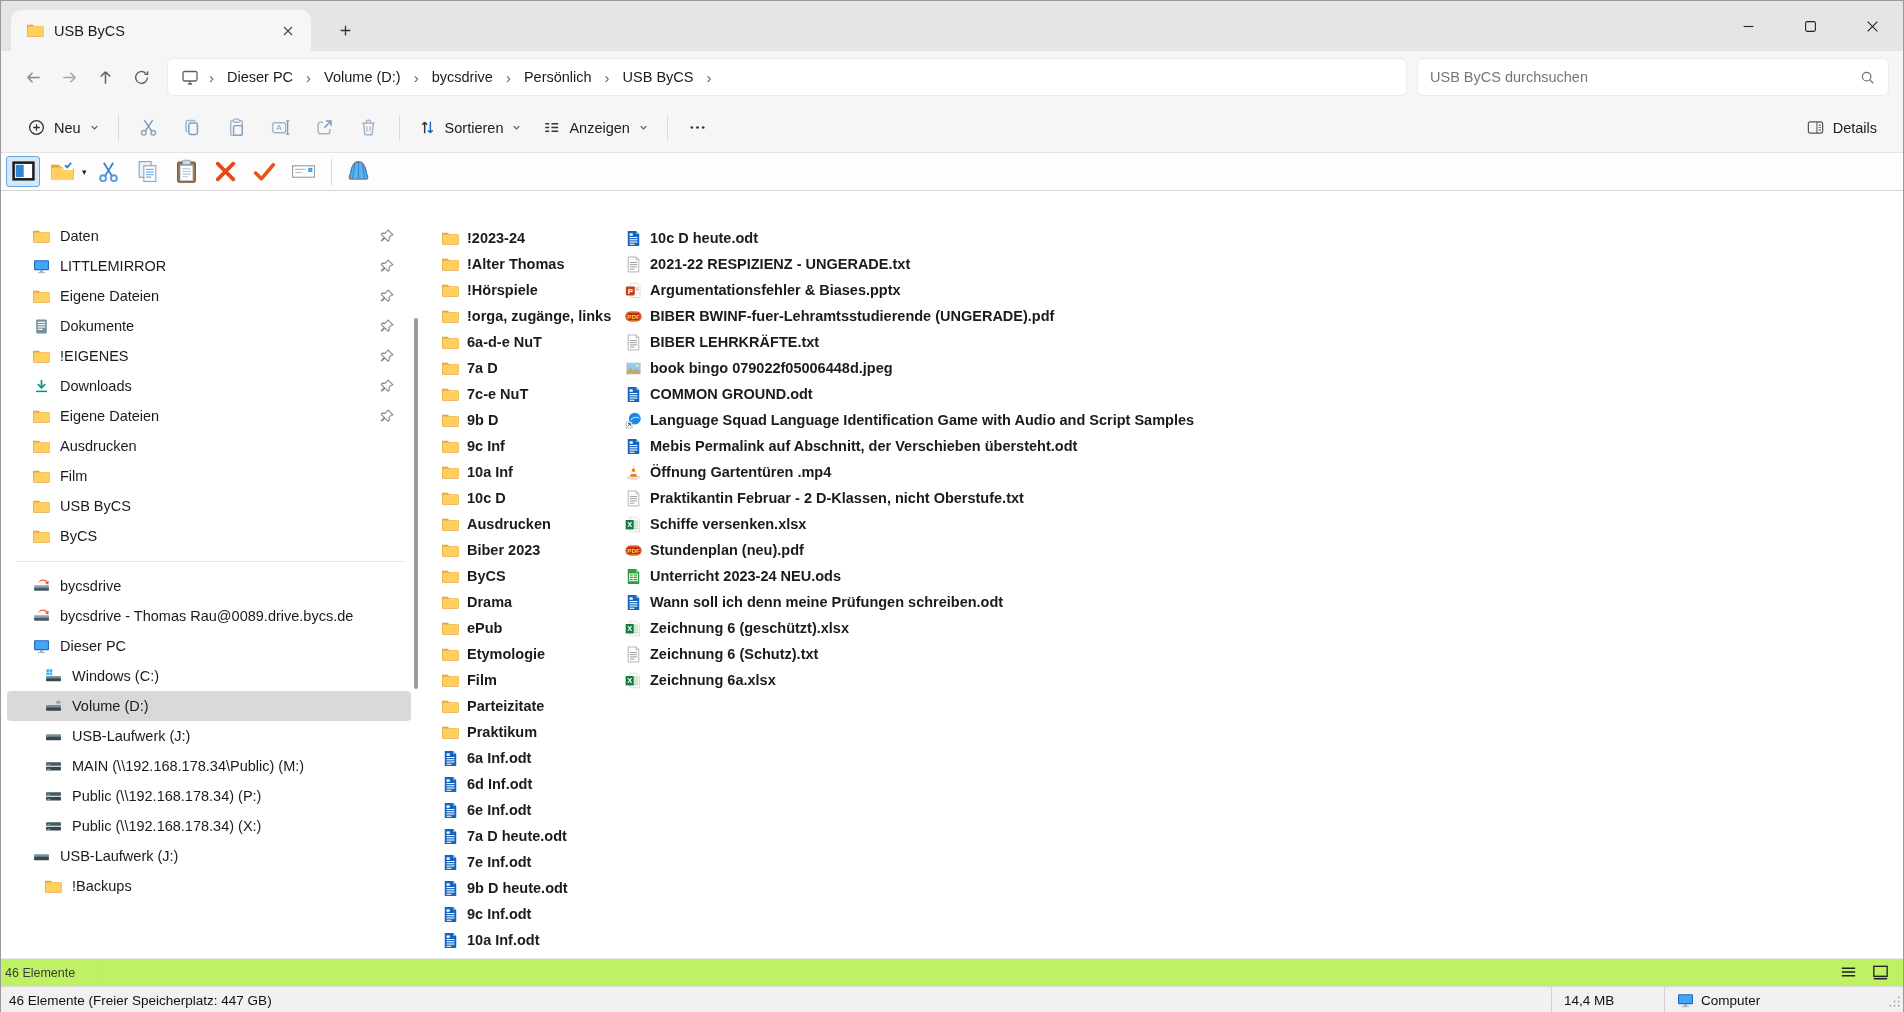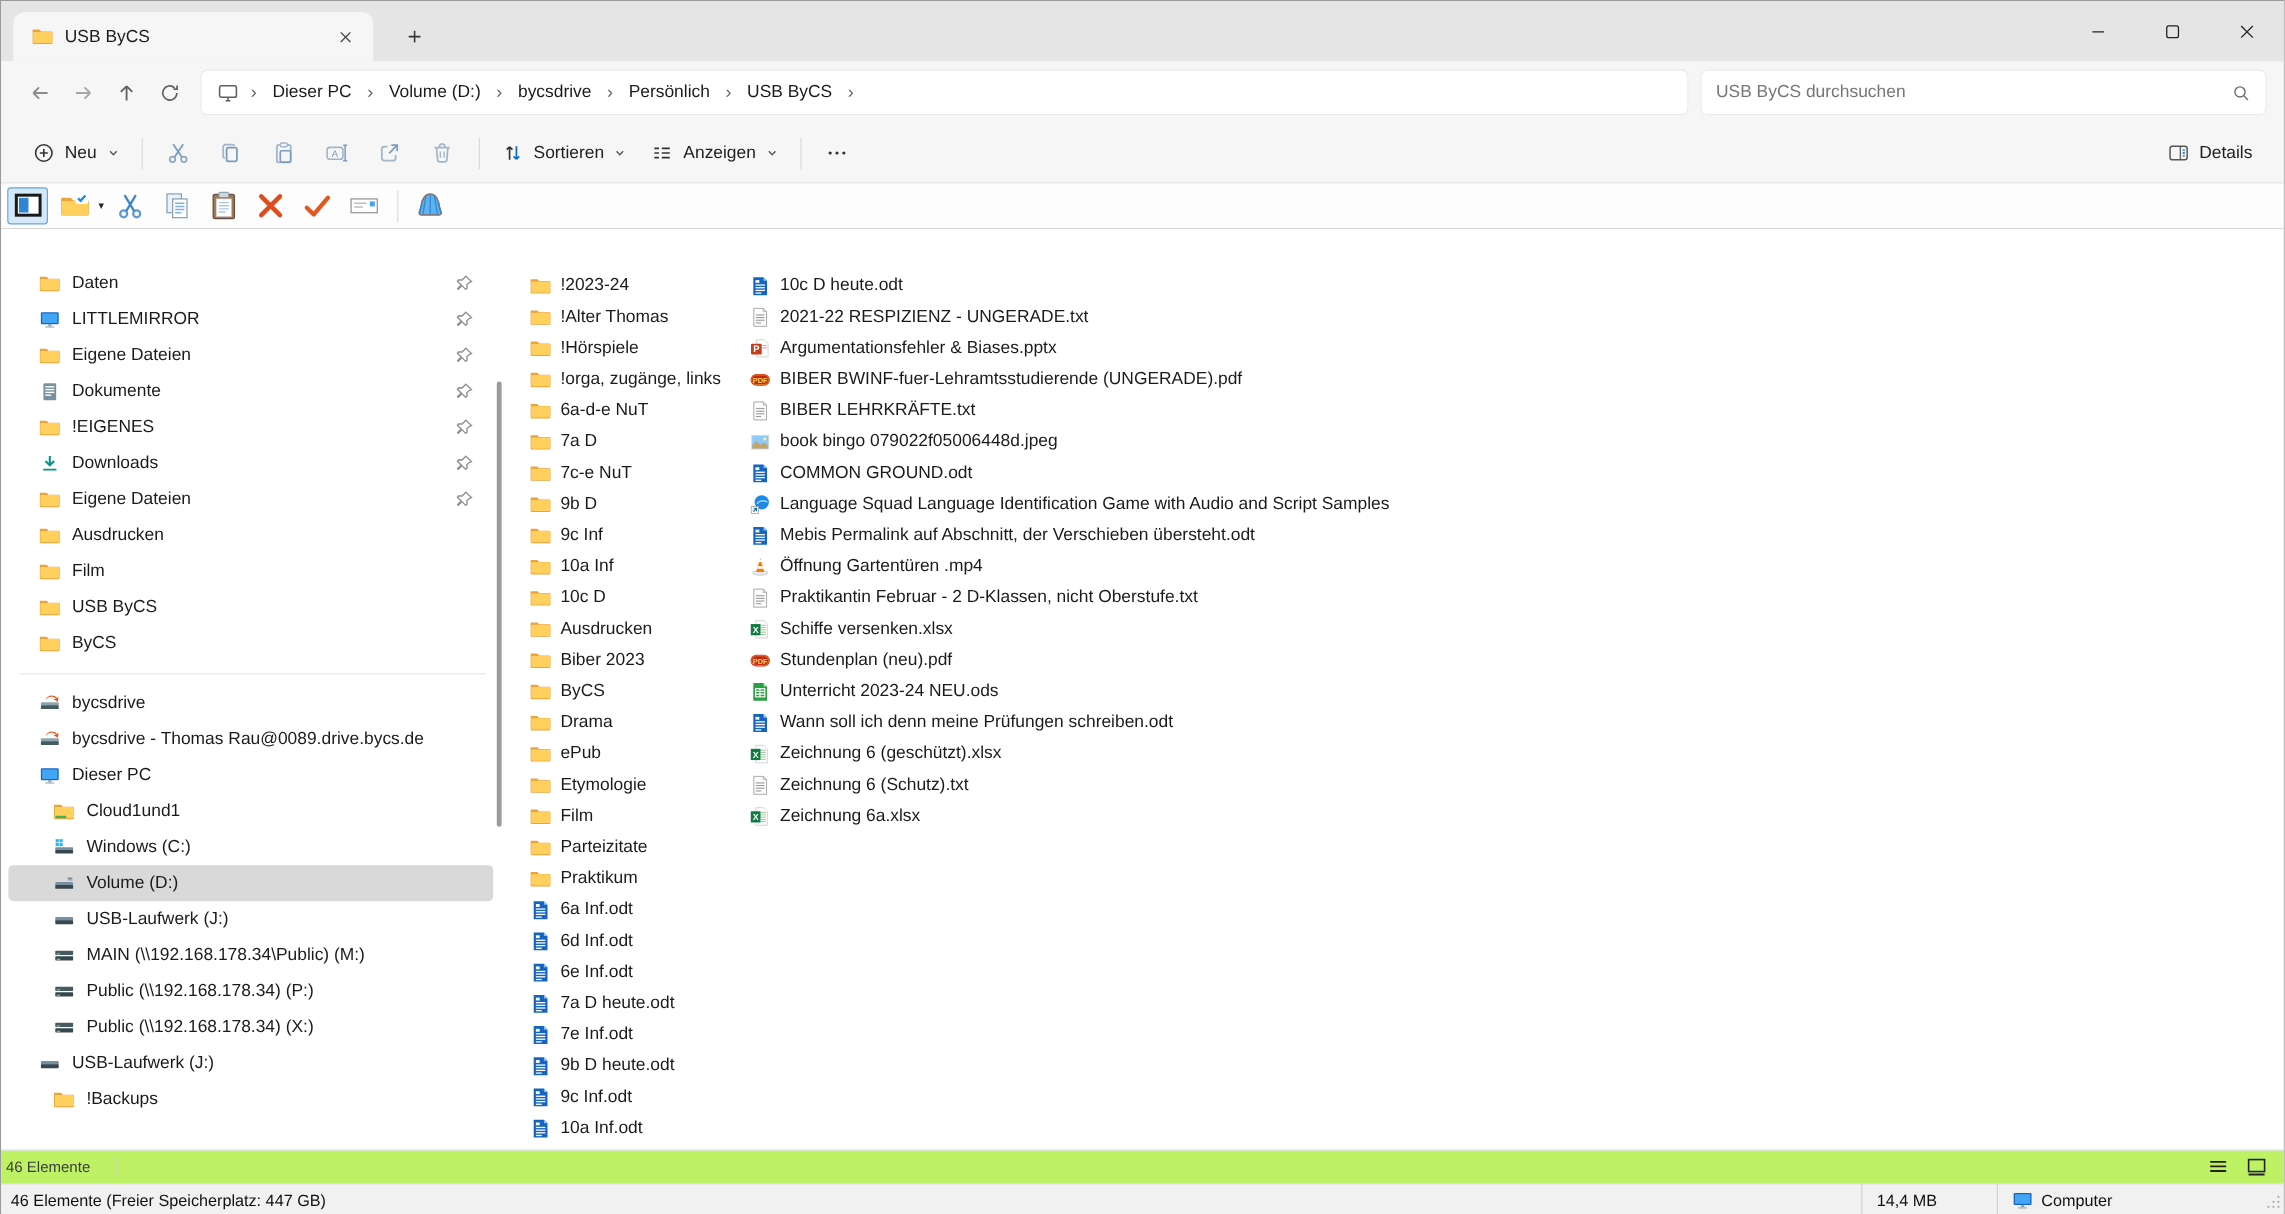--- a/index.html
+++ b/index.html
@@ -51,21 +51,21 @@
   .side-sep { height:1px; background:#e5e5e5; margin:10px 16px 9px 16px; }
   .side-scroll { position:absolute; right:3px; top:127px; width:4px; height:371px; background:#9b9b9b; border-radius:2px; }
   .icon16 { width:17px; height:17px; flex:none; display:inline-flex; }
   .icon16 svg { width:100%; height:100%; }
 
   .content { flex:1; position:relative; overflow:hidden; }
   .fcol { position:absolute; top:34px; }
   .fcol1 { left:17px; }
   .fcol2 { left:200px; }
   .file-row { height:26px; display:flex; align-items:center; gap:8px; white-space:nowrap; width:max-content; padding:0 4px; border-radius:3px; }
-  .file-name { font-size:14.5px; }
+  .file-name { font-size:14.5px;font-weight:bold; }
 
   
   .statusbar1 { height:28px; border-top:1px solid #e6e6e6; background:#bef264; display:flex; align-items:center; padding:0 10px 0 4px; flex:none; font-size:12.5px; color:#3b3b3b; }
   .sb1-sep { width:1px; height:15px; background:#d0d0d0; margin-left:22px; }
   .sb1-view { width:26px; height:23px; display:flex; align-items:center; justify-content:center; border-radius:3px; margin-left:6px; }
   .statusbar2 { height:27px; background:#f1f1f1; border-top:1px solid #d9d9d9; display:flex; align-items:center; flex:none; font-size:13.5px; color:#111; }
   .sb2-cell { height:100%; display:flex; align-items:center; padding:0 12px; }
   .sb2-c1 { width:1550px; flex:none; padding-left:8px; }
   .sb2-c2 { width:113px; flex:none; border-left:1px solid #d2d2d2; }
   .sb2-c3 { flex:1; border-left:1px solid #d2d2d2; gap:7px; position:relative; }
@@ -499,30 +499,20 @@
               <rect x="2" y="3" width="12" height="7.5" fill="#42A5F5"></rect>
               <rect x="6.7" y="11.5" width="2.6" height="1.6" fill="#90A4AE"></rect>
               <rect x="4.5" y="13.1" width="7" height="1.2" rx=".4" fill="#B0BEC5"></rect>
             </svg>
           </span>
           <span class="side-label">Dieser PC</span>
         </div>
         <div class="side-row indent1">
           <span class="icon16">
             <svg viewBox="0 0 16 16">
-              <path fill="#E8A33D" d="M.9 2.5h4.5L7 4h7.9c.5 0 .9.4.9.9v8c0 .5-.4.9-.9.9H.9c-.5 0-.9-.4-.9-.9V3.4c0-.5.4-.9.9-.9z"></path>
-              <path fill="#FFD05E" d="M.6 5.2c0-.5.4-.9.9-.9h13.2c.5 0 .9.4.9.9v7c0 .5-.4.9-.9.9H1.5c-.5 0-.9-.4-.9-.9z"></path>
-              <rect x="1.2" y="11" width="8.5" height="2" rx=".6" fill="#4CAF50"></rect>
-            </svg>
-          </span>
-          <span class="side-label">Cloud1und1</span>
-        </div>
-        <div class="side-row indent1">
-          <span class="icon16">
-            <svg viewBox="0 0 16 16">
               <g fill="#29B6F6">
                 <rect x="1.3" y="1.2" width="2.5" height="2.5"></rect>
                 <rect x="4.3" y="1.2" width="2.5" height="2.5"></rect>
                 <rect x="1.3" y="4.2" width="2.5" height="2.5"></rect>
                 <rect x="4.3" y="4.2" width="2.5" height="2.5"></rect>
               </g>
               <rect x="1" y="7.6" width="14" height="2.6" rx=".6" fill="#78909C"></rect>
               <rect x="1" y="9.7" width="14" height="2.8" rx=".6" fill="#37474F"></rect>
             </svg>
           </span>

